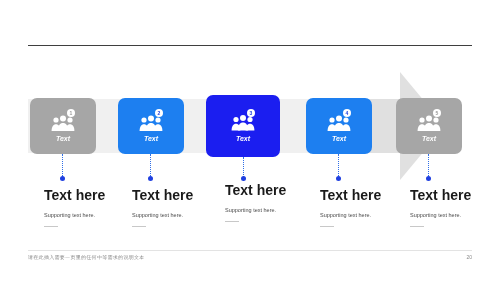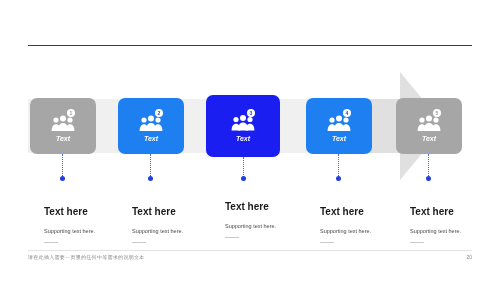--- a/index.html
+++ b/index.html
@@ -121,24 +121,24 @@
   }
 
   
   .block {
     position: absolute;
     top: 190px;
     width: 92px;
     text-align: left;
   }
   .block .title {
-    font-size: 10px;
+    font-size: 14px;
     font-weight: bold;
     color: #1a1a1a;
-    margin: 16px 0 10px 0;
+    margin: 0 0 10px 0;
     line-height: 11px;
   }
   .block .desc {
     font-size: 5.5px;
     color: #4a4a4a;
     margin: 0 0 7px 0;
     line-height: 8px;
   }
   .block .rule {
     width: 14px;

